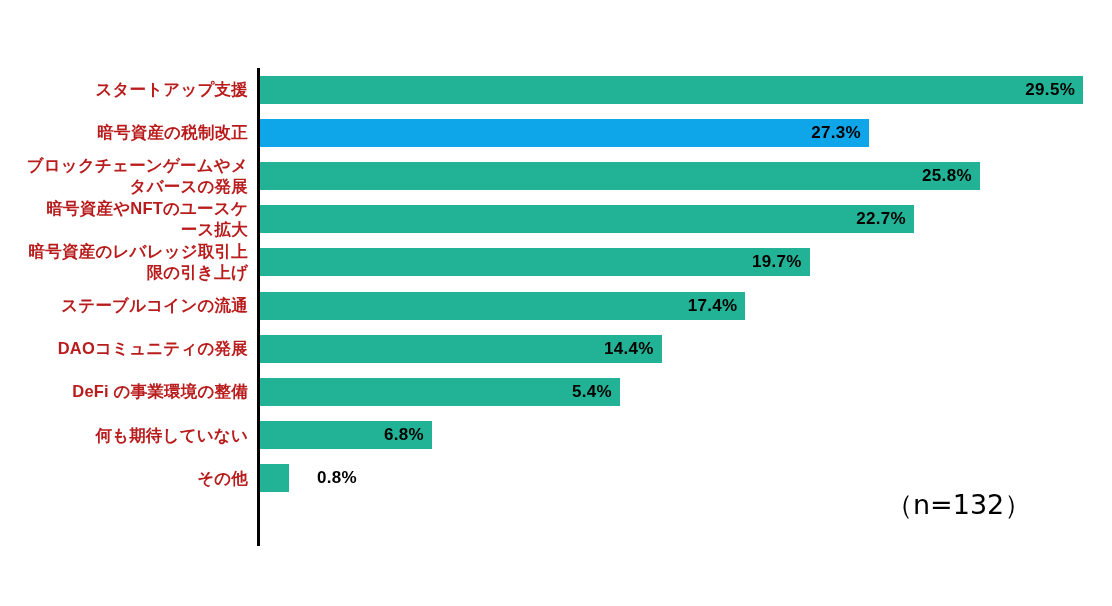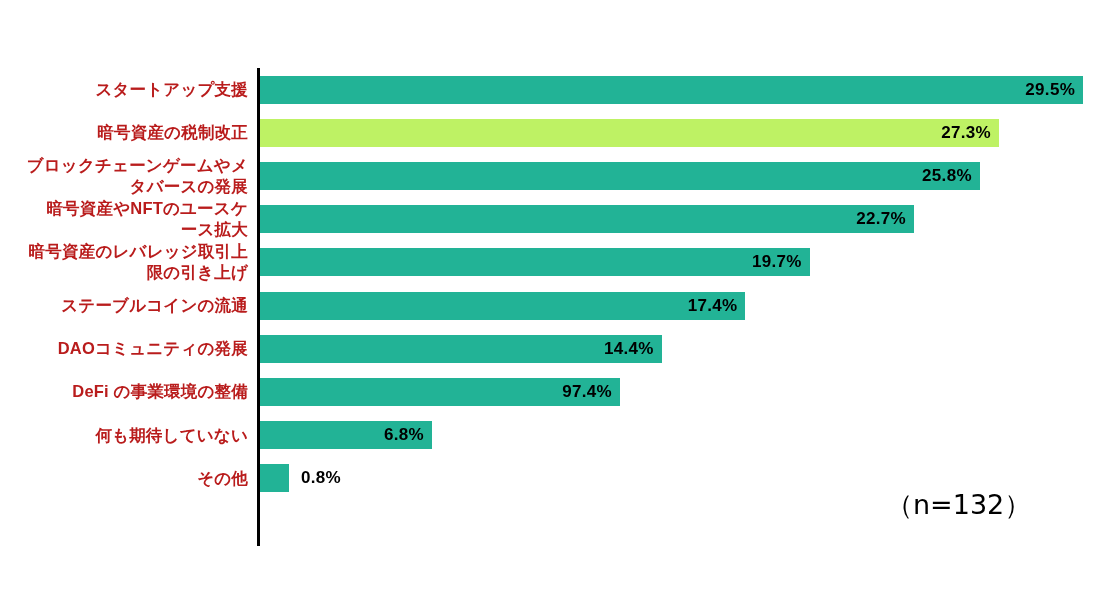--- a/index.html
+++ b/index.html
@@ -84,21 +84,21 @@
   .bar-value {
     color: #000000;
     font-size: 17px;
     font-weight: bold;
     padding-right: 8px;
     white-space: nowrap;
     letter-spacing: 0.3px;
   }
   .bar-value.outside {
     padding-right: 0;
-    padding-left: 12px;
+    padding-left: 28px;
     position: absolute;
     left: 100%;
   }
   .bar.small {
     position: relative;
     justify-content: flex-start;
   }
   .sample-size {
     position: absolute;
     left: 886px;
@@ -122,21 +122,21 @@
           <div class="cat-label">スタートアップ支援</div>
           <div class="bar-track">
             <div class="bar" style="width: 823.05px; background: rgb(34, 179, 150);">
               <span class="bar-value">29.5%</span>
             </div>
           </div>
         </div>
         <div class="bar-row">
           <div class="cat-label">暗号資産の税制改正</div>
           <div class="bar-track">
-            <div class="bar" style="width: 739px; background: #bef264;">
+            <div class="bar" style="width: 609px; background: #0ea5e9;">
               <span class="bar-value">27.3%</span>
             </div>
           </div>
         </div>
         <div class="bar-row">
           <div class="cat-label">ブロックチェーンゲームやメ
 タバースの発展</div>
           <div class="bar-track">
             <div class="bar" style="width: 719.82px; background: rgb(34, 179, 150);">
               <span class="bar-value">25.8%</span>
@@ -174,21 +174,21 @@
           <div class="bar-track">
             <div class="bar" style="width: 401.76px; background: rgb(34, 179, 150);">
               <span class="bar-value">14.4%</span>
             </div>
           </div>
         </div>
         <div class="bar-row">
           <div class="cat-label">DeFi の事業環境の整備</div>
           <div class="bar-track">
             <div class="bar" style="width: 359.91px; background: rgb(34, 179, 150);">
-              <span class="bar-value">97.4%</span>
+              <span class="bar-value">5.4%</span>
             </div>
           </div>
         </div>
         <div class="bar-row">
           <div class="cat-label">何も期待していない</div>
           <div class="bar-track">
             <div class="bar" style="width: 172px; background: rgb(34, 179, 150);">
               <span class="bar-value">6.8%</span>
             </div>
           </div>

